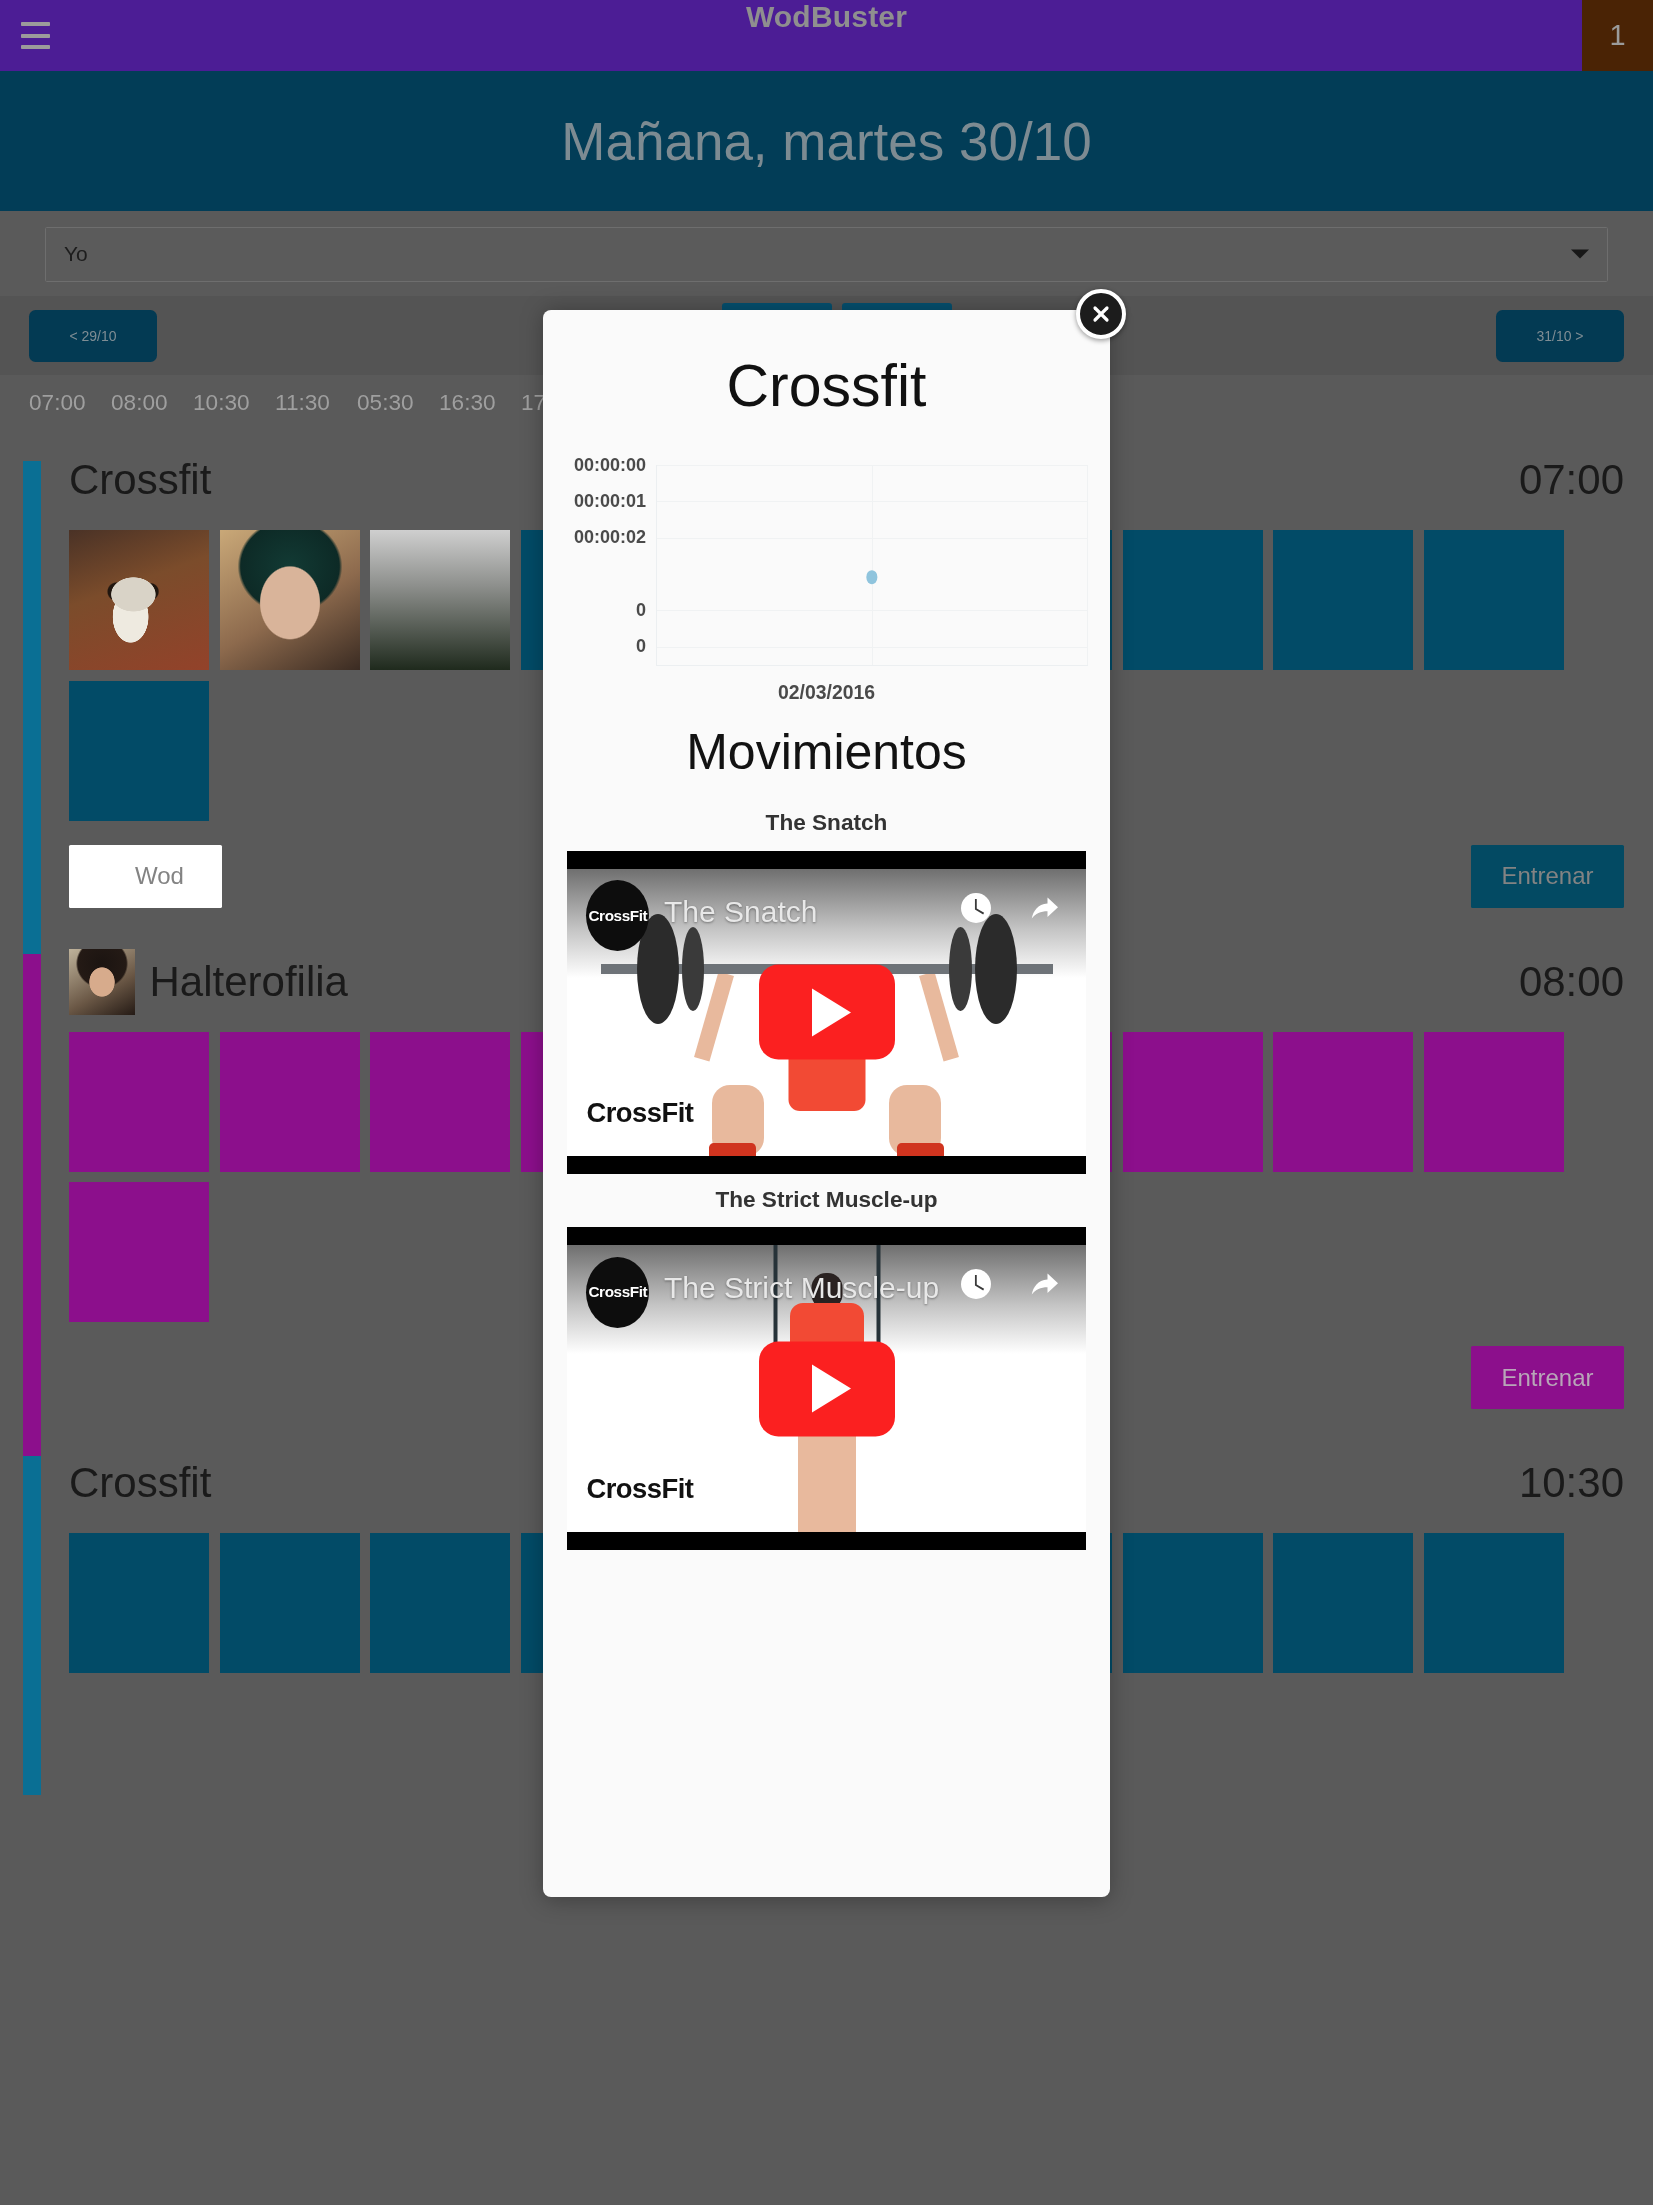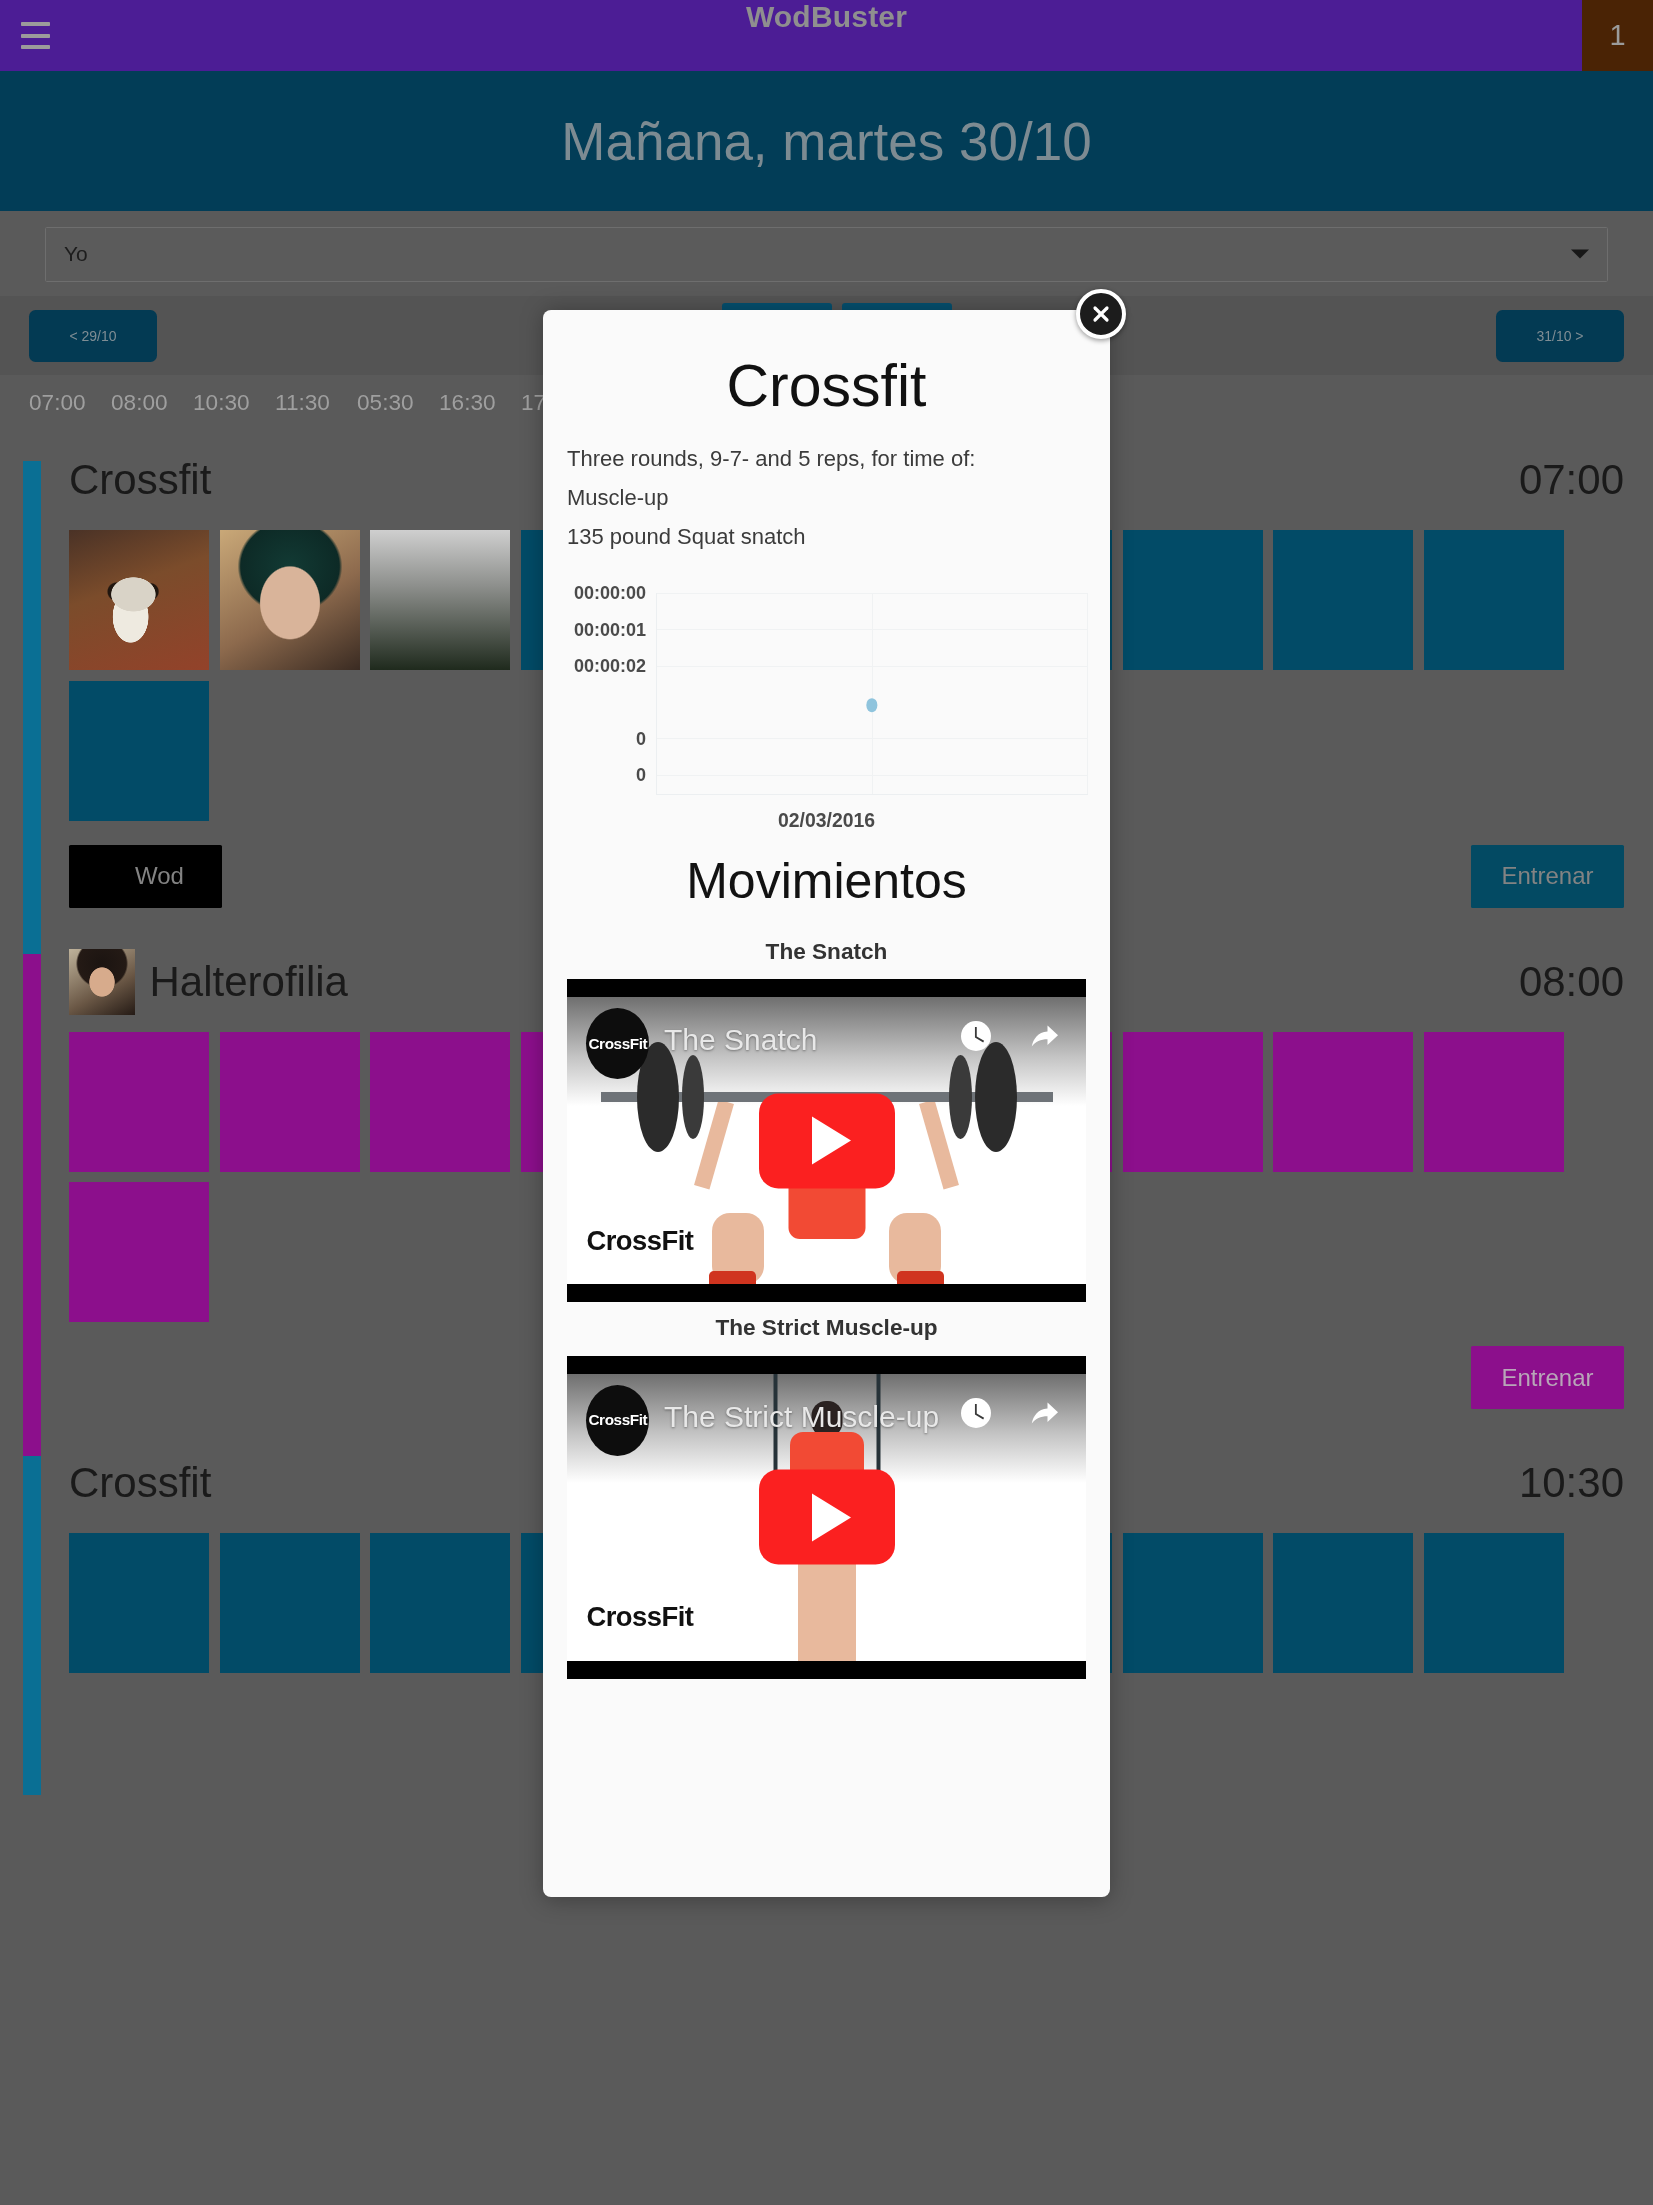--- a/index.html
+++ b/index.html
@@ -643,21 +643,21 @@
       <div class="slot ph-teal"></div>
       <div class="slot ph-teal"></div>
       <div class="slot ph-teal"></div>
       <div class="slot ph-teal"></div>
       <div class="slot ph-teal"></div>
       <div class="slot ph-teal"></div>
       <div class="slot ph-teal"></div>
       <div class="slot ph-teal"></div>
     </div>
     <div class="class-actions">
-      <div class="action-btn" style="background:#000000;padding-left:28px;">Wod</div>
+      <div class="action-btn" style="background:#ffffff;padding-left:28px;">Wod</div>
       <div class="action-btn" style="background:#034a63;">Entrenar</div>
     </div>
   </div>
 
   <div class="class-row">
     <div class="class-bar" style="background:#8c0f8c; height:525px; top:22.6px;"></div>
     <div class="class-head">
       <div class="class-head-left">
         <div class="coach-avatar ph-woman2"></div>
         <div class="class-title">Halterofilia</div>
@@ -707,25 +707,20 @@
 
 </div>
 
 <div class="modal-shadow"></div>
 
 <div class="modal">
 
   <div class="modal-title">Crossfit</div>
 
 
-  <div class="wod-desc">
-    <div>Three rounds, 9-7- and 5 reps, for time of:</div>
-    <div>Muscle-up</div>
-    <div>135 pound Squat snatch</div>
-  </div>
 
   <div class="chart-wrap">
     <div class="chart-ylabels">
       <div class="chart-ylabel" style="top:9.7px;">00:00:00</div>
       <div class="chart-ylabel" style="top:46px;">00:00:01</div>
       <div class="chart-ylabel" style="top:82px;">00:00:02</div>
       <div class="chart-ylabel" style="top:155px;">0</div>
       <div class="chart-ylabel" style="top:191px;">0</div>
     </div>
 

